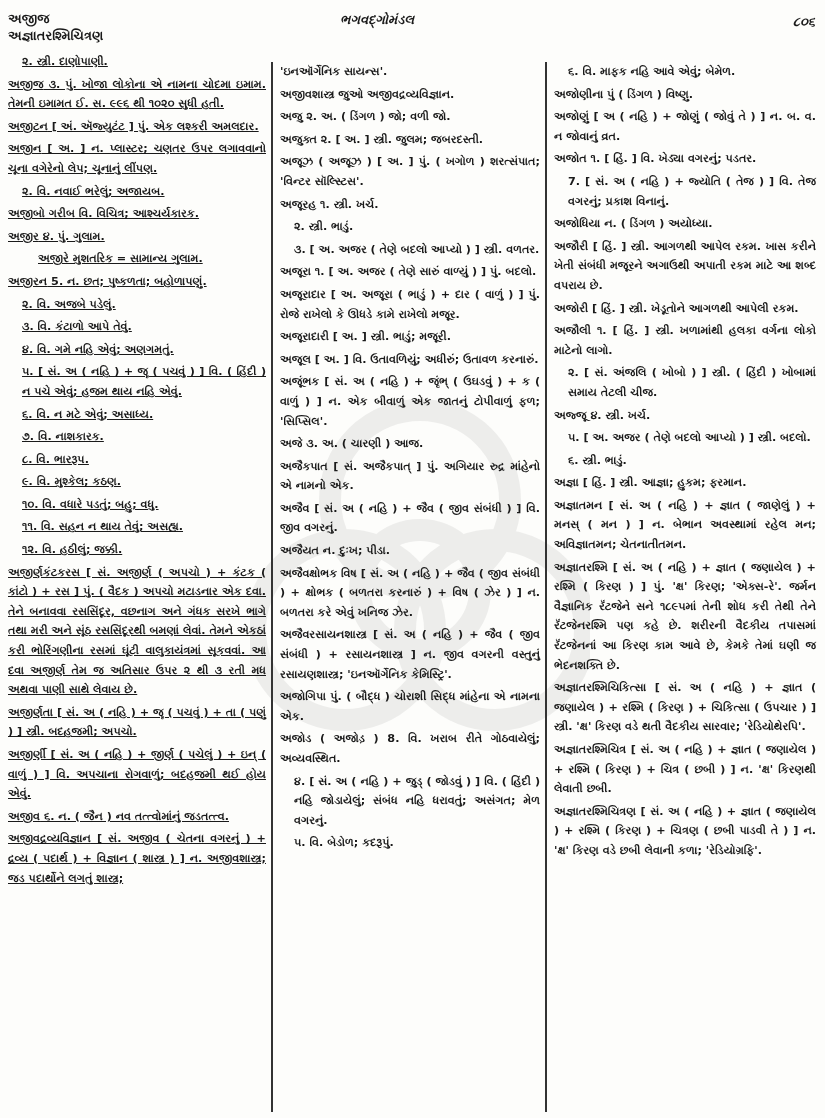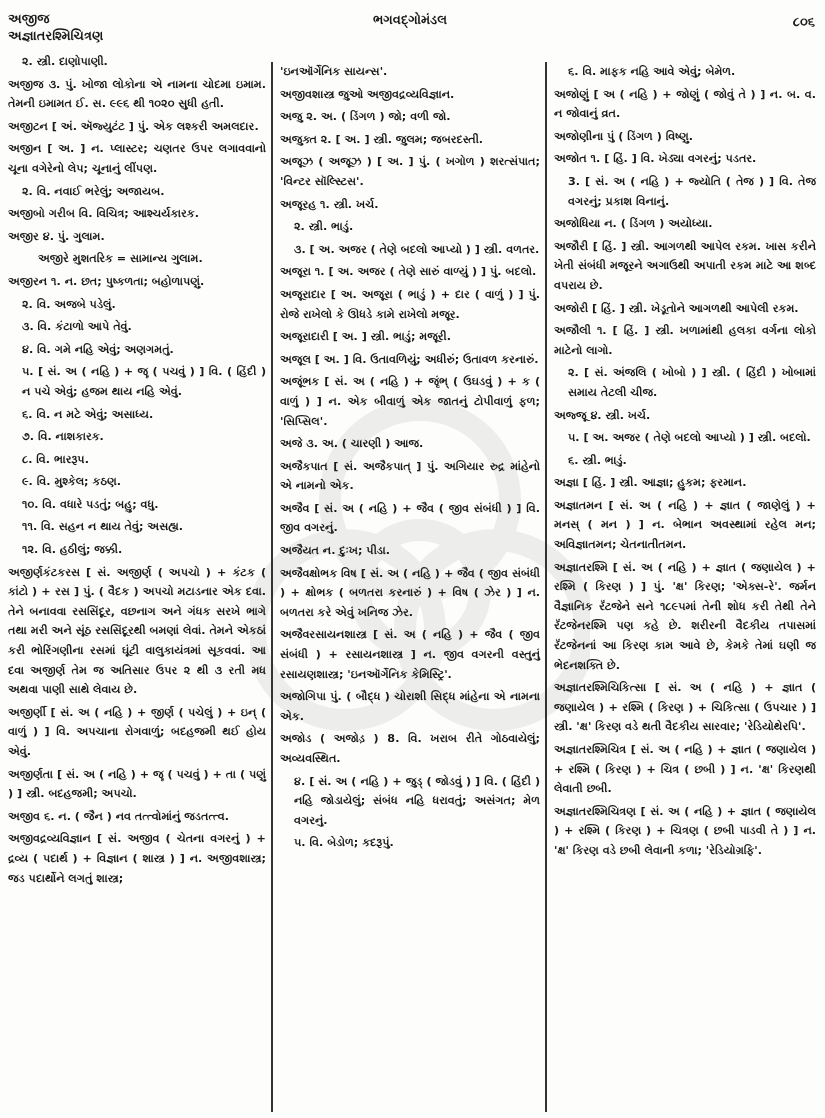--- a/index.html
+++ b/index.html
@@ -13,32 +13,32 @@
   .page { position: absolute; left: 0; top: 0; width: 825px; height: 1118px; }
   .watermark {
     position: absolute; left: 250px; top: 390px; width: 340px; height: 380px;
     pointer-events: none; opacity: 0.09;
   }
   .hdr-left {
     position: absolute; left: 8px; top: 10px;
     font-weight: bold; font-size: 13px; line-height: 17px;
   }
   .hdr-center {
-    position: absolute; left: 340px; top: 12px; width: 140px; text-align: center;
-    font-size: 13px; font-weight: bold;
+    position: absolute; left: 340px; top: 12px; width: 140px; 
+    font-size: 13px; font-weight: bold; font-style: italic;
   }
   .hdr-right {
     position: absolute; right: 10px; top: 14px;
-    font-size: 13px; font-weight: bold;
+    font-size: 13px; font-weight: bold; font-style: italic;
   }
   .col {
     position: absolute; top: 62px;
     font-size: 11.2px; line-height: 19.6px; font-weight: bold;
   }
-  .col.c1 { left: 8px; width: 258px; top: 52px; }
+  .col.c1 { left: 8px; width: 258px; top: 52px; text-decoration: underline; }
   .col.c2 { left: 280px; width: 260px; }
   .col.c3 { left: 554px; width: 262px; }
   .divider {
     position: absolute; width: 2px; background: #333;
   }
   .d1 { left: 271px; top: 62px; height: 1050px; }
   .d2 { left: 545px; top: 62px; height: 1050px; }
   .entry { margin: 0 0 3px 0; text-align: justify; }
   .entry .hw { font-weight: 900; }
   .entry.sub { padding-left: 14px; }
@@ -70,35 +70,35 @@
 
   <div class="col c1">
       <p class="entry sub"><span>૨. સ્ત્રી. દાણોપાણી.</span></p>
       <p class="entry"><span class="hw">અજીજ</span><span> ૩. પું. ખોજા લોકોના એ નામના ચોદમા ઇમામ. તેમની ઇમામત ઈ. સ. ૯૯૬ થી ૧૦૨૦ સુધી હતી.</span></p>
       <p class="entry"><span class="hw">અજીટન</span><span> [ અં. ઍજ્યુટંટ ] પું. એક લશ્કરી અમલદાર.</span></p>
       <p class="entry"><span class="hw">અજીન</span><span> [ અ. ] ન. પ્લાસ્ટર; ચણતર ઉપર લગાવવાનો ચૂના વગેરેનો લેપ; ચૂનાનું લીંપણ.</span></p>
       <p class="entry sub"><span>૨. વિ. નવાઈ ભરેલું; અજાયબ.</span></p>
       <p class="entry"><span class="hw">અજીબો ગરીબ</span><span> વિ. વિચિત્ર; આશ્ચર્યકારક.</span></p>
       <p class="entry"><span class="hw">અજીર</span><span> ૪. પું. ગુલામ.</span></p>
       <p class="entry note"><span>અજીરે મુશતરિક = સામાન્ય ગુલામ.</span></p>
-      <p class="entry"><span class="hw">અજીરન</span><span> ૧. ન. છત; પુષ્કળતા; બહોળાપણું.</span></p>
+      <p class="entry"><span class="hw">અજીરન</span><span> 5. ન. છત; પુષ્કળતા; બહોળાપણું.</span></p>
       <p class="entry sub"><span>૨. વિ. અજબે પડેલું.</span></p>
       <p class="entry sub"><span>૩. વિ. કંટાળો આપે તેવું.</span></p>
       <p class="entry sub"><span>૪. વિ. ગમે નહિ એવું; અણગમતું.</span></p>
       <p class="entry sub"><span>૫. [ સં. અ ( નહિ ) + જૄ ( પચવું ) ] વિ. ( હિંદી ) ન પચે એવું; હજમ થાય નહિ એવું.</span></p>
       <p class="entry sub"><span>૬. વિ. ન મટે એવું; અસાધ્ય.</span></p>
       <p class="entry sub"><span>૭. વિ. નાશકારક.</span></p>
       <p class="entry sub"><span>૮. વિ. ભારરૂપ.</span></p>
       <p class="entry sub"><span>૯. વિ. મુશ્કેલ; કઠણ.</span></p>
       <p class="entry sub"><span>૧૦. વિ. વધારે પડતું; બહુ; વધુ.</span></p>
       <p class="entry sub"><span>૧૧. વિ. સહન ન થાય તેવું; અસહ્ય.</span></p>
       <p class="entry sub"><span>૧૨. વિ. હઠીલું; જક્કી.</span></p>
       <p class="entry"><span class="hw">અજીર્ણકંટકરસ</span><span> [ સં. અજીર્ણ ( અપચો ) + કંટક ( કાંટો ) + રસ ] પું. ( વૈદક ) અપચો મટાડનાર એક દવા. તેને બનાવવા રસસિંદૂર, વછનાગ અને ગંધક સરખે ભાગે તથા મરી અને સૂંઠ રસસિંદૂરથી બમણાં લેવાં. તેમને એકઠાં કરી ભોરિંગણીના રસમાં ઘૂંટી વાલુકાયંત્રમાં સૂકવવાં. આ દવા અજીર્ણ તેમ જ અતિસાર ઉપર ૨ થી ૩ રતી મધ અથવા પાણી સાથે લેવાય છે.</span></p>
+      <p class="entry"><span class="hw">અજીર્ણતા</span><span> [ સં. અ ( નહિ ) + જૄ ( પચવું ) + તા ( પણું ) ] સ્ત્રી. બદહજમી; અપચો.</span></p>
       <p class="entry"><span class="hw">અજીર્ણી</span><span> [ સં. અ ( નહિ ) + જીર્ણ ( પચેલું ) + ઇન્ ( વાળું ) ] વિ. અપચાના રોગવાળું; બદહજમી થઈ હોય એવું.</span></p>
-      <p class="entry"><span class="hw">અજીર્ણતા</span><span> [ સં. અ ( નહિ ) + જૄ ( પચવું ) + તા ( પણું ) ] સ્ત્રી. બદહજમી; અપચો.</span></p>
       <p class="entry"><span class="hw">અજીવ</span><span> ૬. ન. ( જૈન ) નવ તત્ત્વોમાંનું જડતત્ત્વ.</span></p>
       <p class="entry"><span class="hw">અજીવદ્રવ્યવિજ્ઞાન</span><span> [ સં. અજીવ ( ચેતના વગરનું ) + દ્રવ્ય ( પદાર્થ ) + વિજ્ઞાન ( શાસ્ત્ર ) ] ન. અજીવશાસ્ત્ર; જડ પદાર્થોને લગતું શાસ્ત્ર;</span></p>
     </div>
   <div class="col c2">
       <p class="entry"><span>'ઇનઑર્ગેનિક સાયન્સ'.</span></p>
       <p class="entry"><span class="hw">અજીવશાસ્ત્ર</span><span> જુઓ અજીવદ્રવ્યવિજ્ઞાન.</span></p>
       <p class="entry"><span class="hw">અજુ</span><span> ૨. અ. ( ડિંગળ ) જો; વળી જો.</span></p>
       <p class="entry"><span class="hw">અજુક્ત</span><span> ૨. [ અ. ] સ્ત્રી. જુલમ; જબરદસ્તી.</span></p>
       <p class="entry"><span class="hw">અજૂઝ</span><span> ( અજૂઝ ) [ અ. ] પું. ( ખગોળ ) શરત્સંપાત; 'વિન્ટર સૉલ્સ્ટિસ'.</span></p>
       <p class="entry"><span class="hw">અજૂરહ</span><span> ૧. સ્ત્રી. ખર્ચ.</span></p>
@@ -115,24 +115,24 @@
       <p class="entry"><span class="hw">અજૈયત</span><span> ન. દુઃખ; પીડા.</span></p>
       <p class="entry"><span class="hw">અજૈવક્ષોભક વિષ</span><span> [ સં. અ ( નહિ ) + જૈવ ( જીવ સંબંધી ) + ક્ષોભક ( બળતરા કરનારું ) + વિષ ( ઝેર ) ] ન. બળતરા કરે એવું ખનિજ ઝેર.</span></p>
       <p class="entry"><span class="hw">અજૈવરસાયનશાસ્ત્ર</span><span> [ સં. અ ( નહિ ) + જૈવ ( જીવ સંબંધી ) + રસાયનશાસ્ત્ર ] ન. જીવ વગરની વસ્તુનું રસાયણશાસ્ત્ર; 'ઇનઑર્ગેનિક કેમિસ્ટ્રિ'.</span></p>
       <p class="entry"><span class="hw">અજોગિપા</span><span> પું. ( બૌદ્ધ ) ચોરાશી સિદ્ધ માંહેના એ નામના એક.</span></p>
       <p class="entry"><span class="hw">અજોડ</span><span> ( અજોડ઼ ) 8. વિ. ખરાબ રીતે ગોઠવાયેલું; અવ્યવસ્થિત.</span></p>
       <p class="entry sub"><span>૪. [ સં. અ ( નહિ ) + જુડ્ ( જોડવું ) ] વિ. ( હિંદી ) નહિ જોડાયેલું; સંબંધ નહિ ધરાવતું; અસંગત; મેળ વગરનું.</span></p>
       <p class="entry sub"><span>૫. વિ. બેડોળ; કદરૂપું.</span></p>
     </div>
   <div class="col c3">
       <p class="entry sub"><span>૬. વિ. માફક નહિ આવે એવું; બેમેળ.</span></p>
+      <p class="entry"><span class="hw">અજોણીના</span><span> પું ( ડિંગળ ) વિષ્ણુ.</span></p>
       <p class="entry"><span class="hw">અજોણું</span><span> [ અ ( નહિ ) + જોણું ( જોવું તે ) ] ન. બ. વ. ન જોવાનું વ્રત.</span></p>
-      <p class="entry"><span class="hw">અજોણીના</span><span> પું ( ડિંગળ ) વિષ્ણુ.</span></p>
       <p class="entry"><span class="hw">અજોત</span><span> ૧. [ હિં. ] વિ. ખેડ્યા વગરનું; પડતર.</span></p>
-      <p class="entry sub"><span>3. [ સં. અ ( નહિ ) + જ્યોતિ ( તેજ ) ] વિ. તેજ વગરનું; પ્રકાશ વિનાનું.</span></p>
+      <p class="entry sub"><span>7. [ સં. અ ( નહિ ) + જ્યોતિ ( તેજ ) ] વિ. તેજ વગરનું; પ્રકાશ વિનાનું.</span></p>
       <p class="entry"><span class="hw">અજોધિયા</span><span> ન. ( ડિંગળ ) અયોધ્યા.</span></p>
       <p class="entry"><span class="hw">અજૌરી</span><span> [ હિં. ] સ્ત્રી. આગળથી આપેલ રકમ. ખાસ કરીને ખેતી સંબંધી મજૂરને અગાઉથી અપાતી રકમ માટે આ શબ્દ વપરાય છે.</span></p>
       <p class="entry"><span class="hw">અજોરી</span><span> [ હિં. ] સ્ત્રી. ખેડૂતોને આગળથી આપેલી રકમ.</span></p>
       <p class="entry"><span class="hw">અજૌલી</span><span> ૧. [ હિં. ] સ્ત્રી. ખળામાંથી હલકા વર્ગના લોકો માટેનો લાગો.</span></p>
       <p class="entry sub"><span>૨. [ સં. અંજલિ ( ખોબો ) ] સ્ત્રી. ( હિંદી ) ખોબામાં સમાય તેટલી ચીજ.</span></p>
       <p class="entry"><span class="hw">અજ્જૂ</span><span> ૪. સ્ત્રી. ખર્ચ.</span></p>
       <p class="entry sub"><span>૫. [ અ. અજર ( તેણે બદલો આપ્યો ) ] સ્ત્રી. બદલો.</span></p>
       <p class="entry sub"><span>૬. સ્ત્રી. ભાડું.</span></p>
       <p class="entry"><span class="hw">અજ્ઞા</span><span> [ હિં. ] સ્ત્રી. આજ્ઞા; હુકમ; ફરમાન.</span></p>
       <p class="entry"><span class="hw">અજ્ઞાતમન</span><span> [ સં. અ ( નહિ ) + જ્ઞાત ( જાણેલું ) + મનસ્ ( મન ) ] ન. બેભાન અવસ્થામાં રહેલ મન; અવિજ્ઞાતમન; ચેતનાતીતમન.</span></p>

